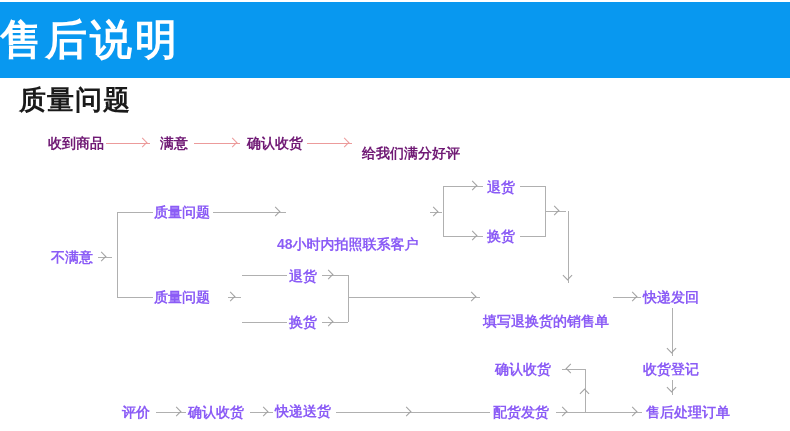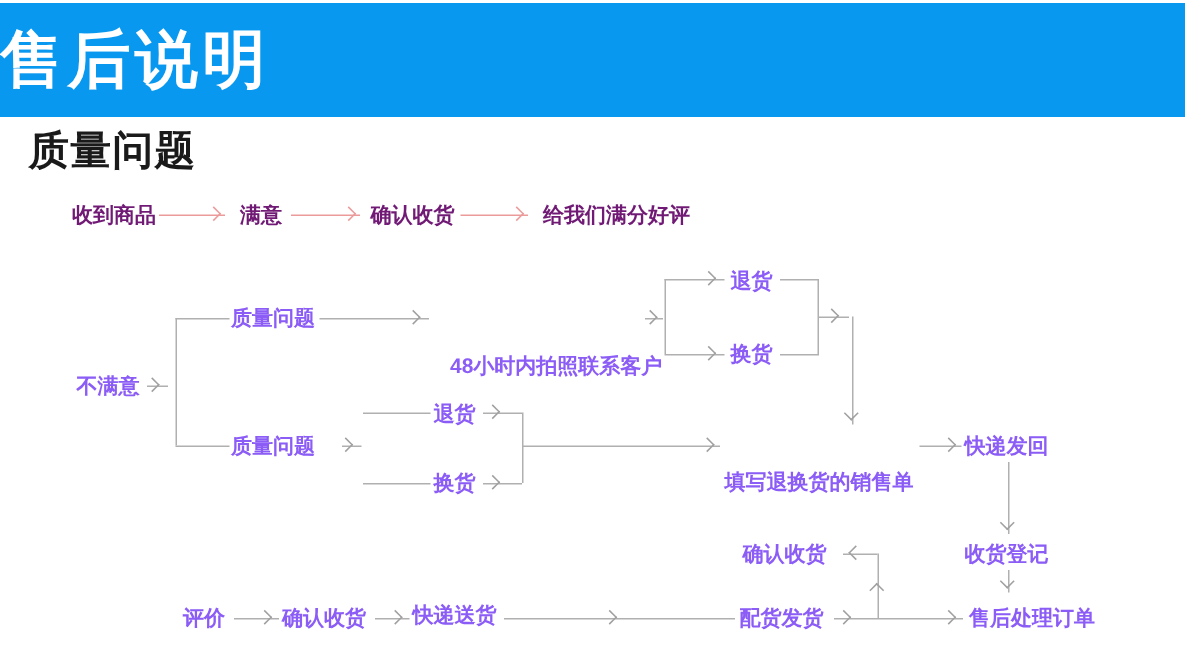--- a/index.html
+++ b/index.html
@@ -72,25 +72,25 @@
 
   <div class="banner">
     <span class="banner-title">售后说明</span>
   </div>
 
   <div class="section-title">质量问题</div>
 
   <div class="node red" style="left:48px;  top:143px;">收到商品</div>
   <div class="node red" style="left:160px; top:143px;">满意</div>
   <div class="node red" style="left:247px; top:143px;">确认收货</div>
-  <div class="node red" style="left:362px; top:143px;">给我们满分好评</div>
+  <div class="node red" style="left:362px; top:153px;">给我们满分好评</div>
 
   <div class="node" style="left:51px;  top:257px;">不满意</div>
   <div class="node" style="left:154px; top:212px;">质量问题</div>
-  <div class="node" style="left:300px; top:212px;margin-top:32px;">48小时内拍照联系客户</div>
+  <div class="node" style="left:277px; top:212px;margin-top:32px;">48小时内拍照联系客户</div>
   <div class="node" style="left:487px; top:187px;">退货</div>
   <div class="node" style="left:487px; top:236px;">换货</div>
   <div class="node" style="left:154px; top:297px;">质量问题</div>
   <div class="node" style="left:289px; top:276px;">退货</div>
   <div class="node" style="left:289px; top:322px;">换货</div>
   <div class="node" style="left:483px; top:310px;margin-top:11px;">填写退换货的销售单</div>
   <div class="node" style="left:643px; top:297px;">快递发回</div>
   <div class="node" style="left:643px; top:369px;">收货登记</div>
   <div class="node" style="left:646px; top:412px;">售后处理订单</div>
   <div class="node" style="left:122px; top:412px;">评价</div>

